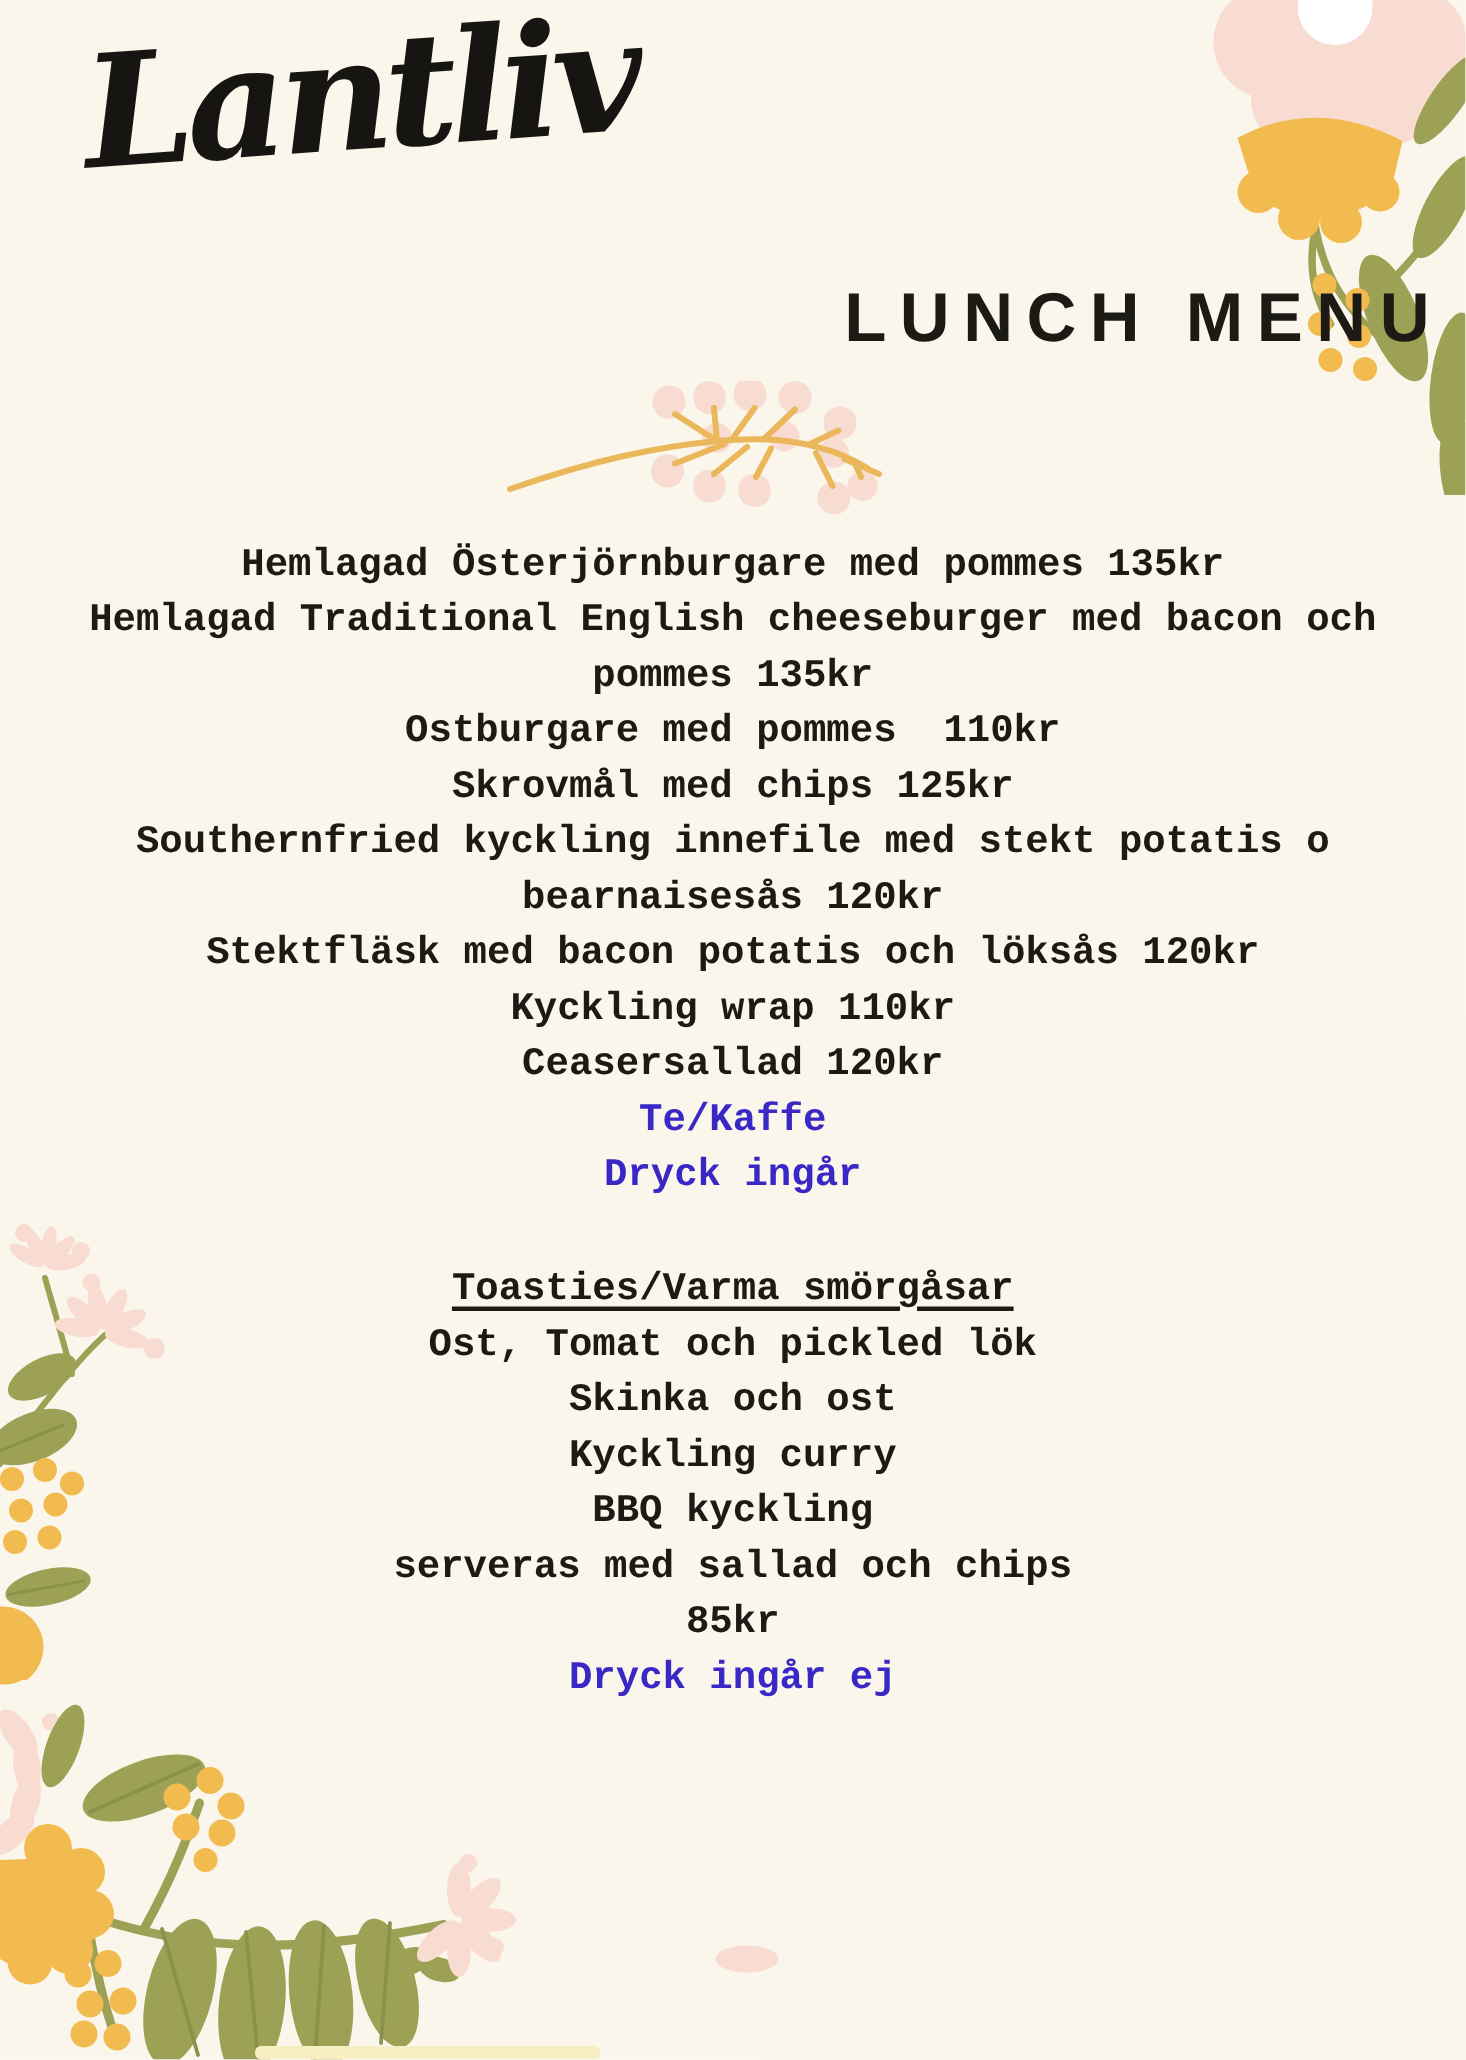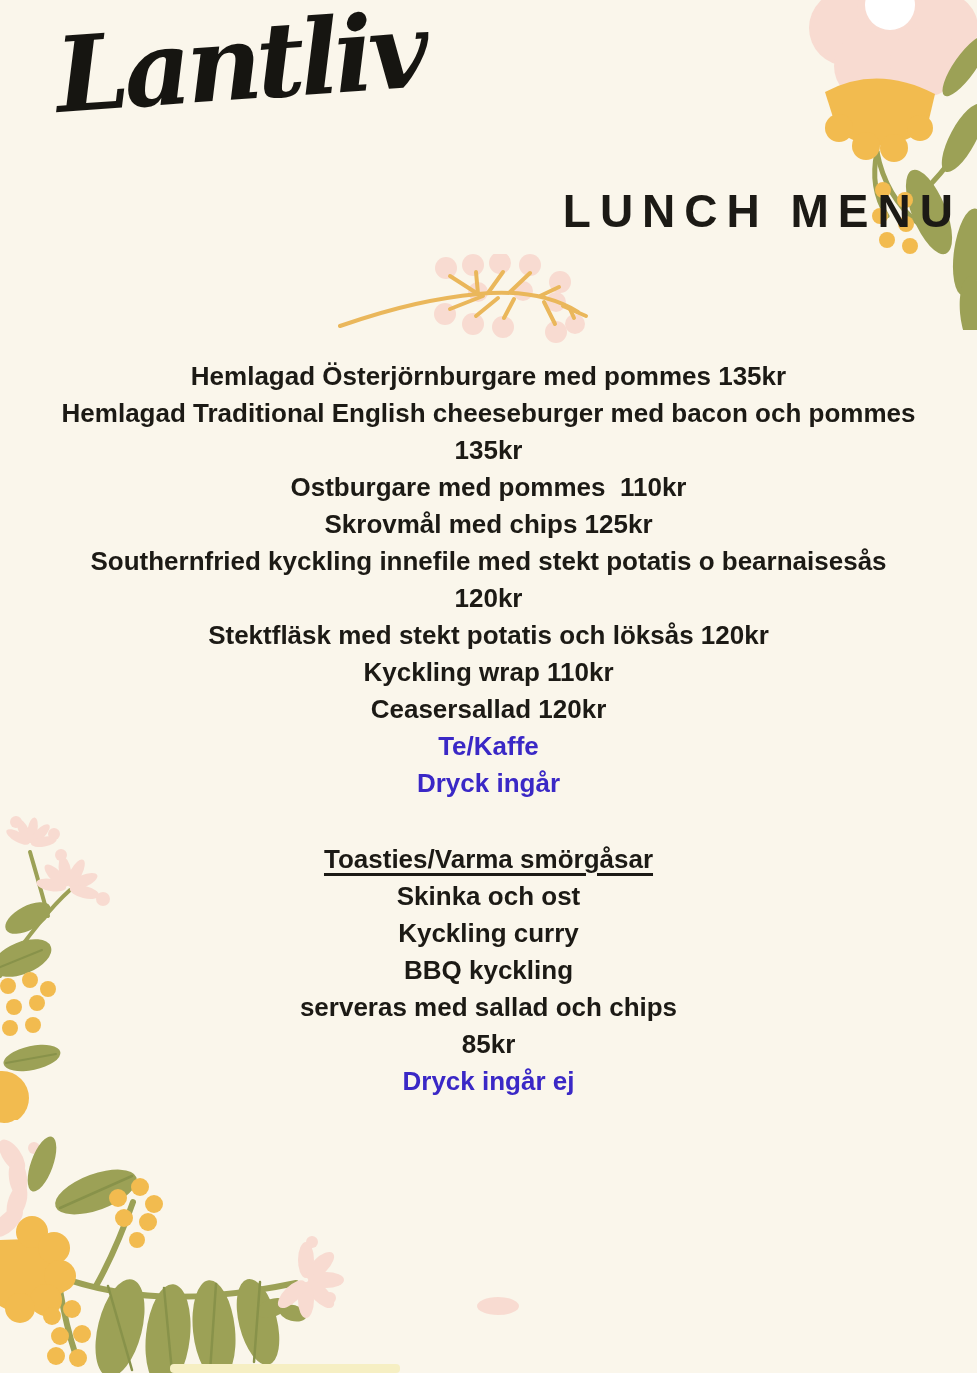--- a/index.html
+++ b/index.html
@@ -25,21 +25,21 @@
     transform:rotate(-4deg); transform-origin:left center; line-height:1.2;
   }
   .title{
     position:absolute; top:184px; left:0; width:962px; margin:0;
     text-align:right; font-size:46px; font-weight:800;
     letter-spacing:9px; color:var(--ink);
   }
   .menu{
     position:absolute; top:358px; left:50%; transform:translateX(-50%);
     width:862px; text-align:center;
-    font-weight:bold; font-size:26px; line-height:37px; color:var(--ink);
+    font-weight:bold; font-size:26px; line-height:37px; color:var(--ink);font-family:Liberation Mono, monospace;
   }
   .line{margin:0; white-space:pre-wrap;}
   .accent{color:var(--accent);}
   .heading{
     text-decoration:underline; text-decoration-thickness:3px;
     text-underline-offset:5px;
   }
   .spacer{height:39px;}
 </style>
 </head>
@@ -237,33 +237,34 @@
     <rect x="170" y="274" width="230" height="9" rx="4" fill="#F6EFC3"></rect>
   </svg>
 
   <div class="menu">
     <div>
         <p class="line">Hemlagad Österjörnburgare med pommes 135kr</p>
         <p class="line">Hemlagad Traditional English cheeseburger med bacon och pommes 135kr</p>
         <p class="line">Ostburgare med pommes  110kr</p>
         <p class="line">Skrovmål med chips 125kr</p>
         <p class="line">Southernfried kyckling innefile med stekt potatis o bearnaisesås 120kr</p>
-        <p class="line">Stektfläsk med stekt potatis och löksås 120kr</p>
+        <p class="line">Stektfläsk med bacon potatis och löksås 120kr</p>
         <p class="line">Kyckling wrap 110kr</p>
         <p class="line">Ceasersallad 120kr</p>
       </div>
     <div>
         <p class="line accent">Te/Kaffe</p>
         <p class="line accent">Dryck ingår</p>
       </div>
 
     <div class="spacer"></div>
 
     <p class="line heading">Toasties/Varma smörgåsar</p>
     <div>
+        <p class="line">Ost, Tomat och pickled lök</p>
         <p class="line">Skinka och ost</p>
         <p class="line">Kyckling curry</p>
         <p class="line">BBQ kyckling</p>
         <p class="line">serveras med sallad och chips</p>
         <p class="line">85kr</p>
       </div>
     <p class="line accent">Dryck ingår ej</p>
 
     <div class="spacer"></div>
 

